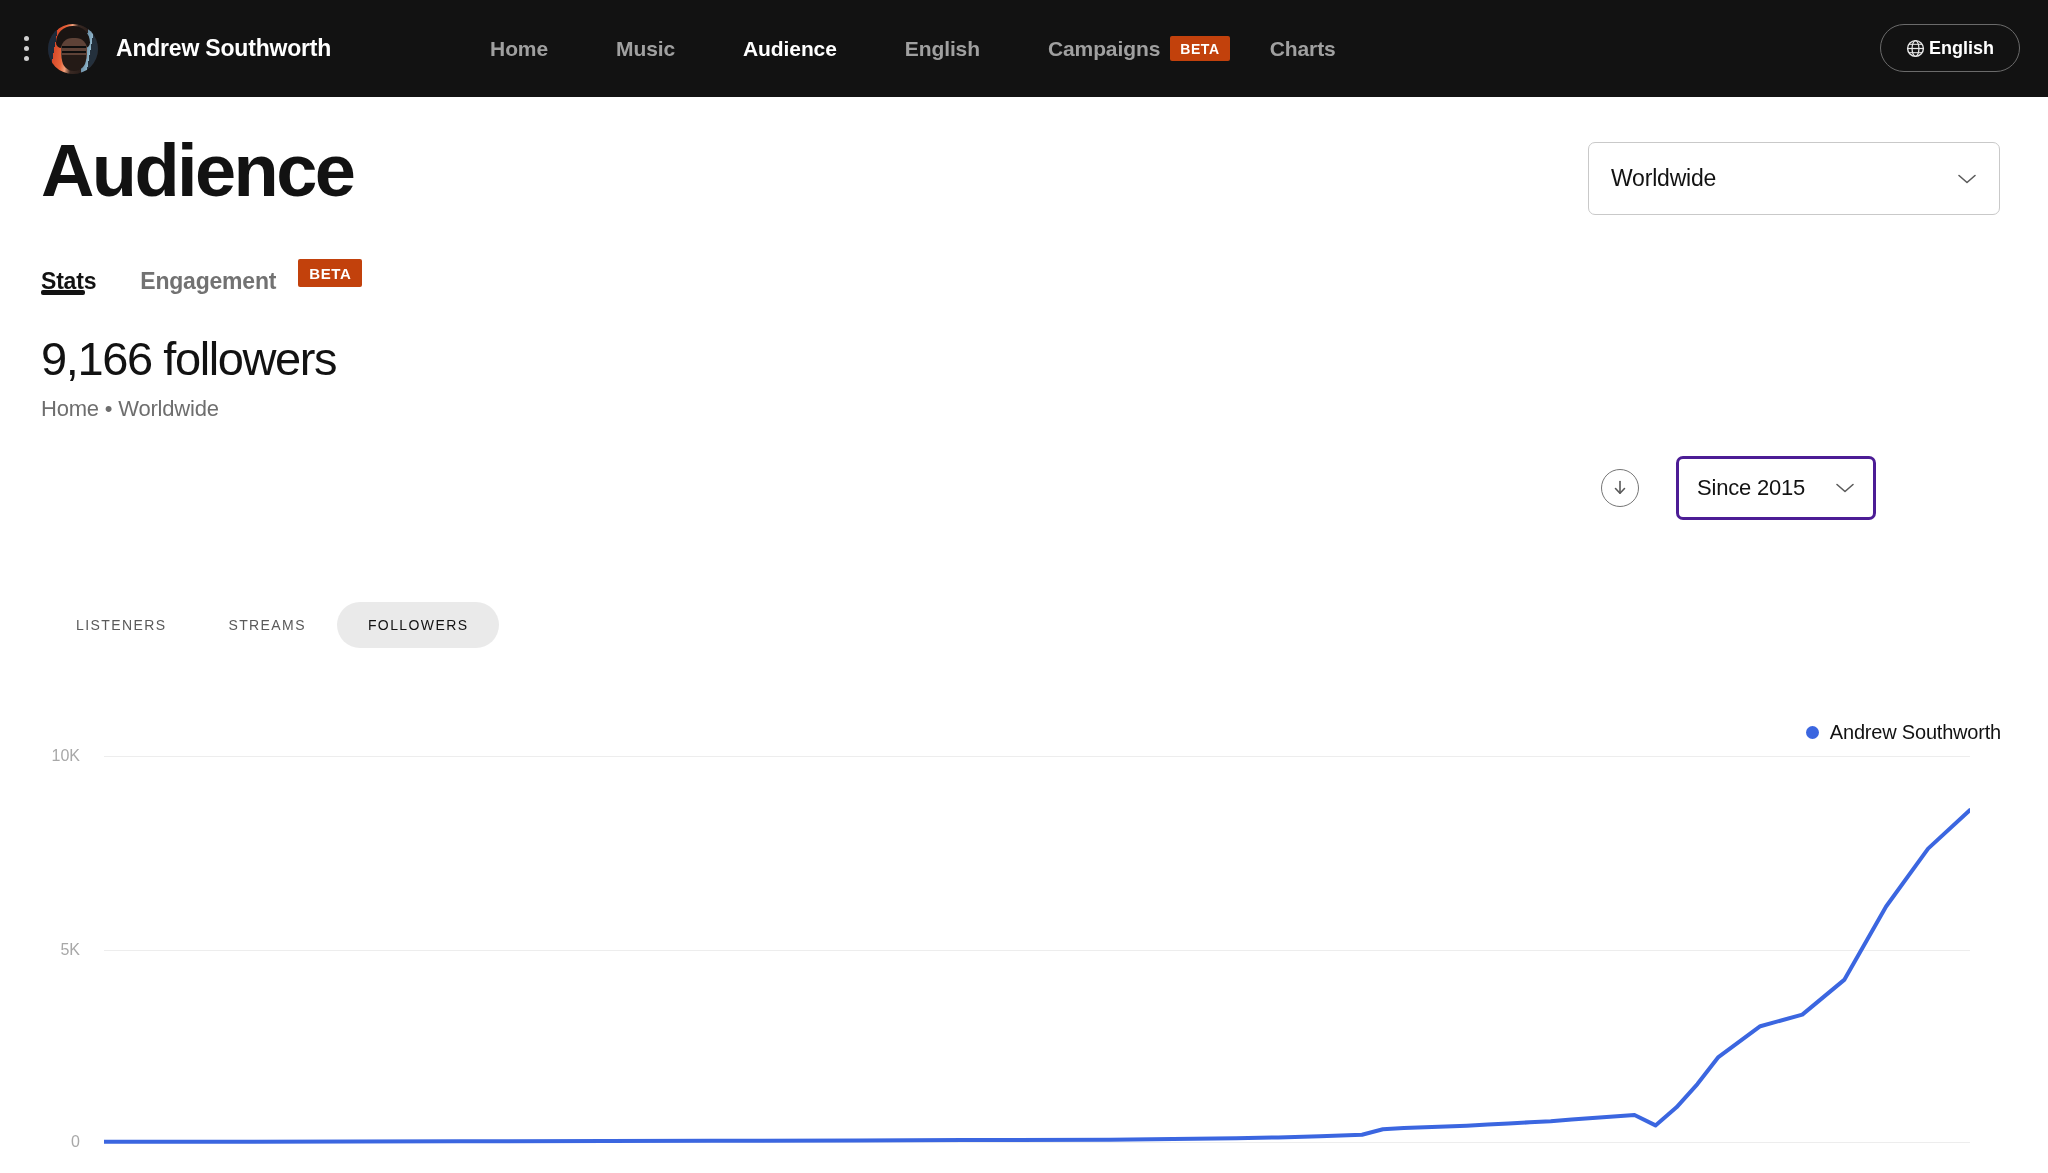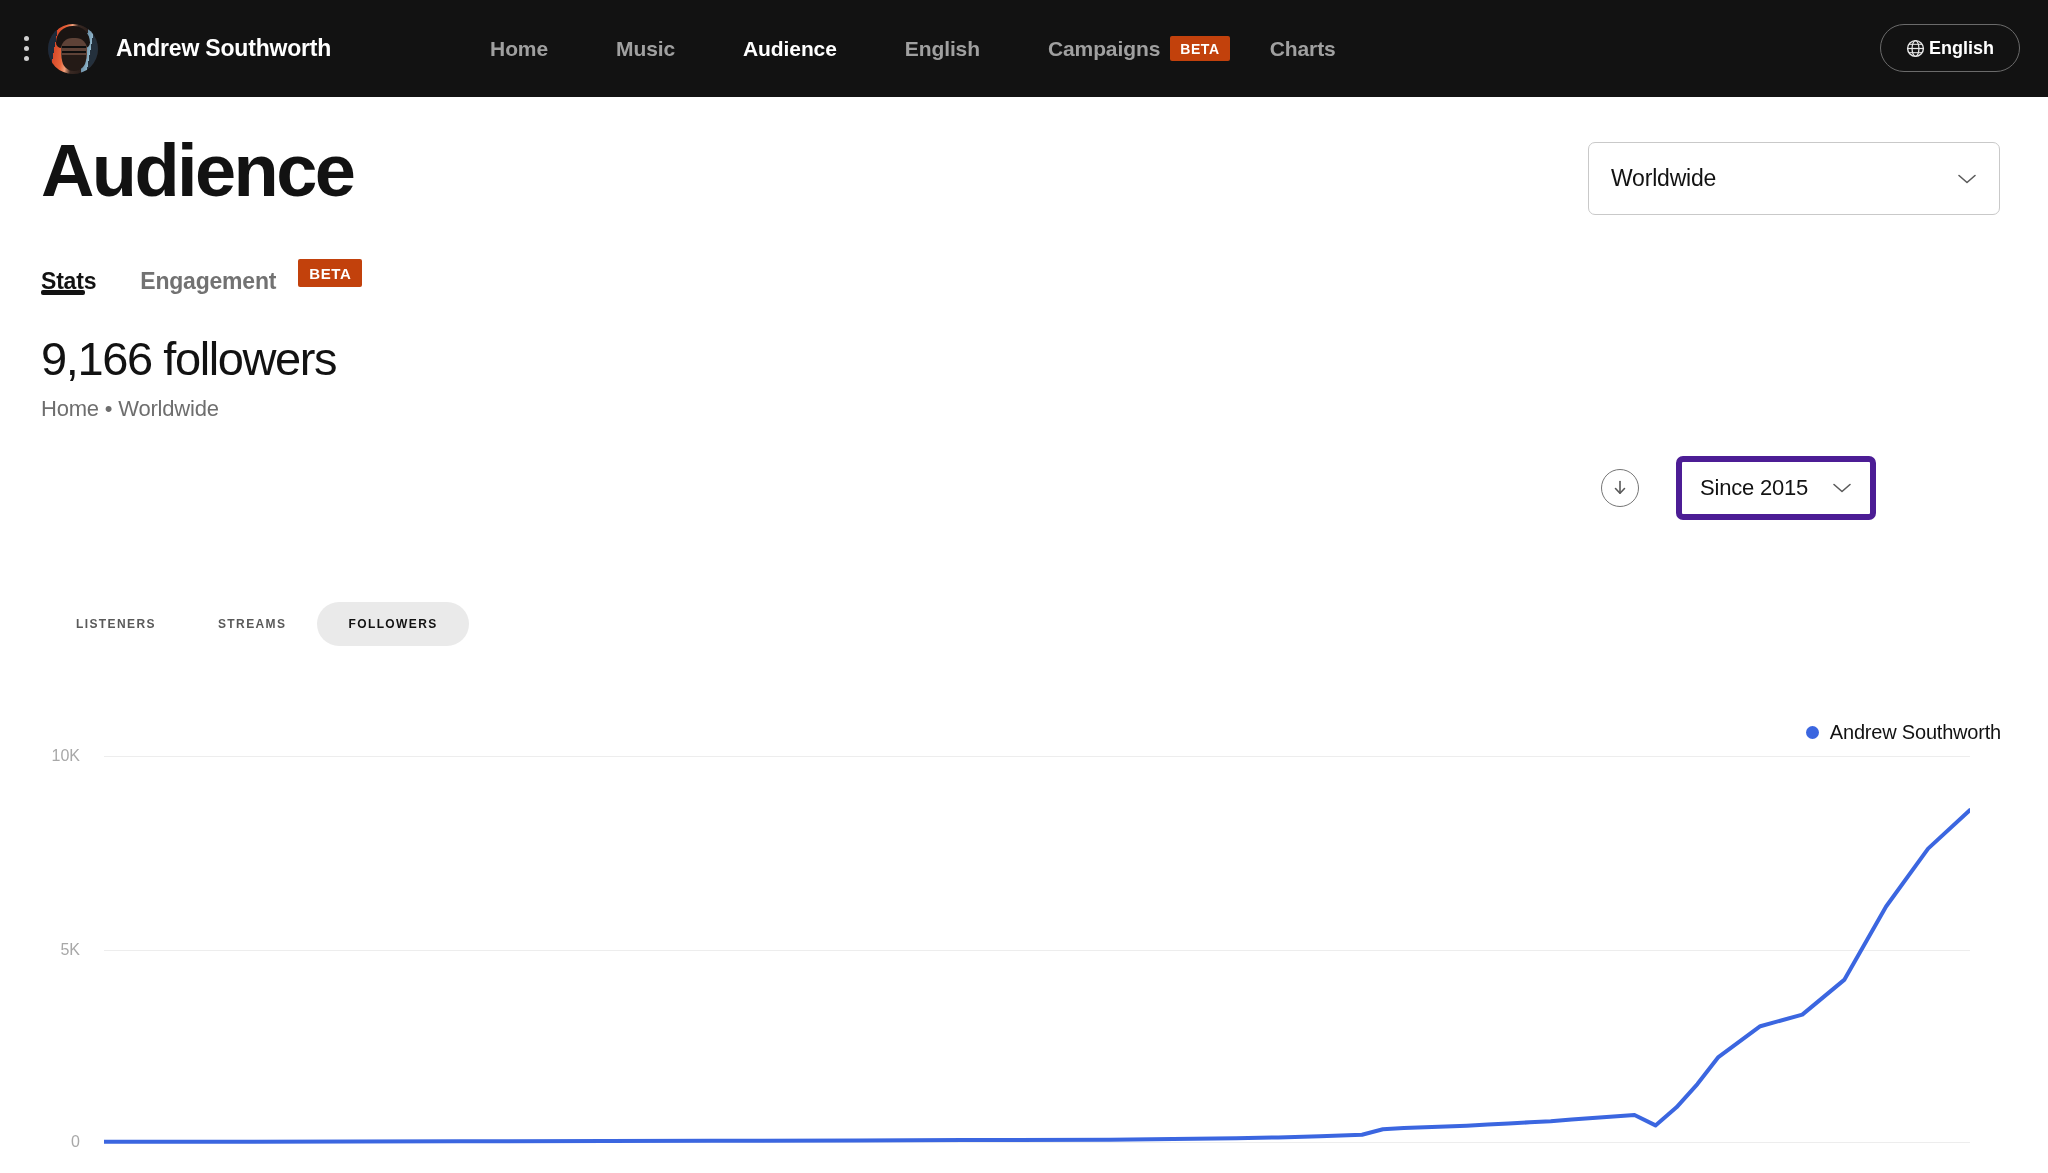--- a/index.html
+++ b/index.html
@@ -133,29 +133,29 @@
 
   .dl-btn {
     position: absolute; left: 1601px; top: 372px;
     width: 38px; height: 38px; border-radius: 50%;
     border: 1.6px solid #767676;
     display:flex; align-items:center; justify-content:center;
   }
   .date-select {
     position: absolute; left: 1676px; top: 359px;
     width: 200px; height: 64px;
-    border: 6px solid #4c1d95; border-radius: 7px; background:#fff;
+    border: 3px solid #4c1d95; border-radius: 7px; background:#fff;
     display: flex; align-items: center; padding: 0 18px;
   }
   .date-select .val { font-size: 22px; color: #121212; letter-spacing: -0.2px; }
 
   
   .pills { position: absolute; left: 45px; top: 505px; display: flex; align-items: center; }
   .pill {
-    font-size: 12px; font-weight: 700; letter-spacing: 1.4px;
+    font-size: 14px; font-weight: 400; letter-spacing: 1.4px;
     color: #5a5a5a; padding: 15px 31px; border-radius: 26px;
     background: transparent; white-space: nowrap;
   }
   .pill.active { background: #eaeaea; color: #121212; }
 
   
   .chart { position: absolute; left: 0; top: 600px; width: 2048px; height: 500px; }
   .legend {
     position: absolute; right: 47px; top: 24px;
     display: flex; align-items: center; gap: 11px;

